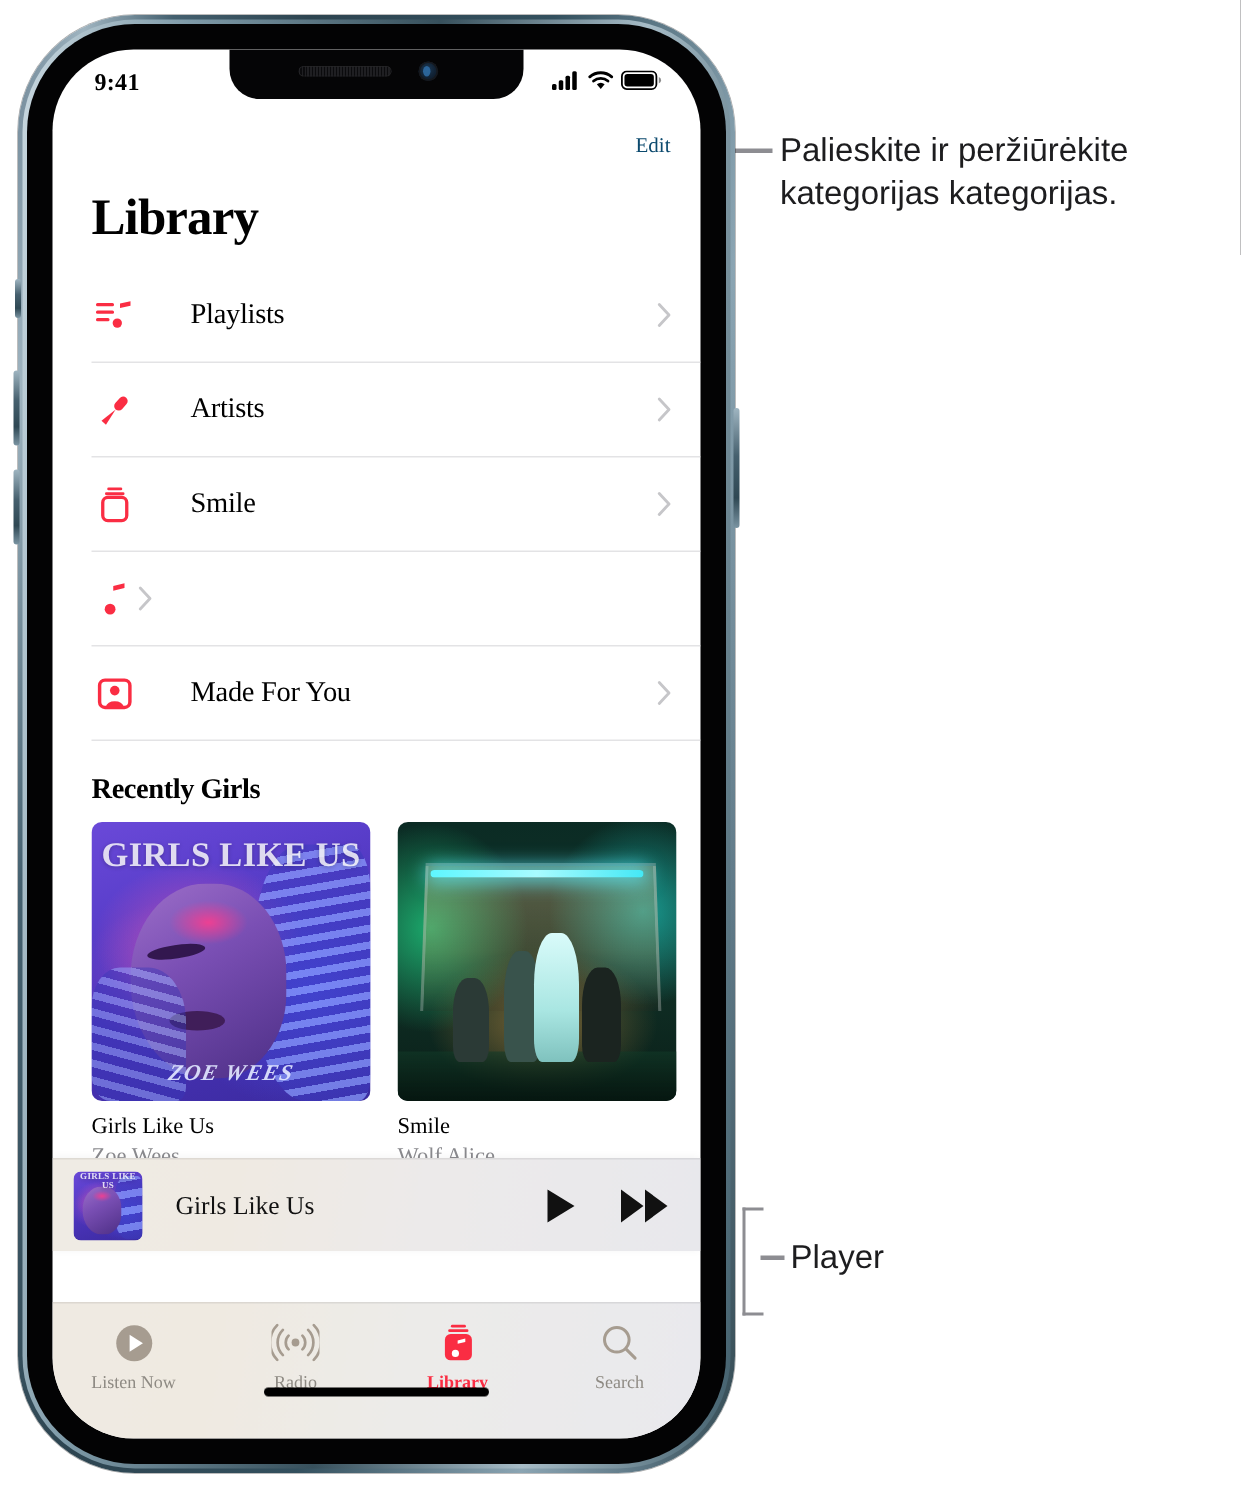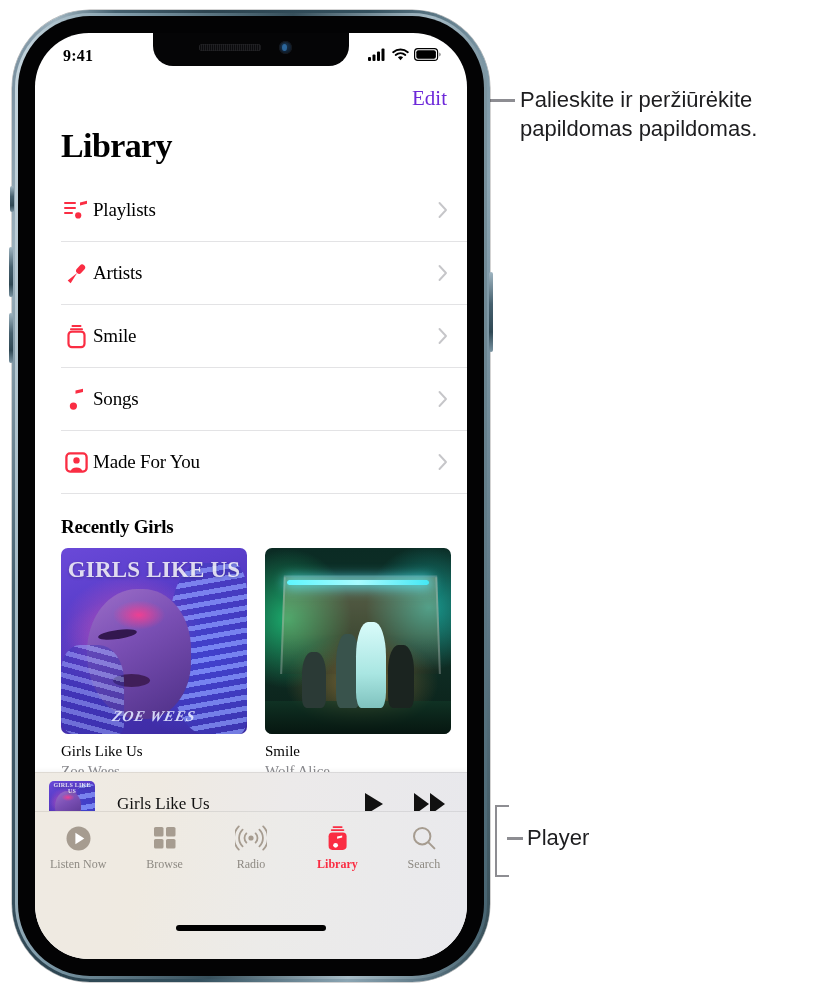--- a/index.html
+++ b/index.html
@@ -132,22 +132,22 @@
   .nav-row {
     position: relative;
     height: 42px;
     display: flex;
     justify-content: flex-end;
     align-items: center;
     padding-right: 20px;
     box-sizing: border-box;
   }
   .edit-link {
-    color: #6d28d9;
-    font-size: 21px;
+    color: #0c4a6e;
+    font-size: 14px;
     cursor: pointer;
   }
 
   .page-title {
     font-size: 34px;
     font-weight: bold;
     color: #000;
     letter-spacing: -0.6px;
     padding: 8px 0 14px 26px;
   }
@@ -167,21 +167,21 @@
     height: 30px;
     flex: 0 0 30px;
     display: flex;
     align-items: center;
     justify-content: center;
   }
   .lib-label {
     flex: 1;
     font-size: 19px;
     color: #000;
-    margin-left: 2px;
+    margin-left: 36px;
     letter-spacing: -.2px;
   }
   .chev { width: 12px; height: 18px; flex:0 0 12px; }
 
   
   .section-title {
     font-size: 19px;
     font-weight: bold;
     color: #000;
     padding: 22px 0 10px 26px;
@@ -356,21 +356,21 @@
   .mini-btn {
     display:flex; align-items:center; justify-content:center;
     cursor:pointer;
   }
   .mini-btn.play { margin-right: 28px; }
 
   
   .tabbar {
     position: absolute;
     left: 0; right: 0; bottom: 0;
-    height: 148px;
+    height: 91px;
     background: linear-gradient(100deg,#efeae2 0%, #efeae1 25%, #ecebe9 55%, #e9e9ed 100%);
     border-top: 1px solid rgba(0,0,0,.08);
     display: flex;
     align-items: flex-start;
     padding-top: 12px;
     box-sizing: border-box;
   }
   .tab {
     flex: 1;
     display: flex;
@@ -407,21 +407,21 @@
   .bracket {
     position: absolute;
     border: 2.5px solid #8d8d92;
     border-right: none;
   }
 </style>
 </head>
 <body>
 
 <div class="callout-text" style="left:520px; top:86px; width:300px;">
-  <span>Palieskite ir peržiūrėkite papildomas papildomas.</span>
+  <span>Palieskite ir peržiūrėkite kategorijas kategorijas.</span>
 </div>
 <div class="leader" style="left:450px; top:99px; width:65px; height:2.5px;"></div>
 
 <div class="callout-text" style="left:527px; top:824px;text-align:right;">
   <span>Player</span>
 </div>
 <div class="bracket" style="left:495px; top:805px; width:12px; height:68px;"></div>
 <div class="leader" style="left:507px; top:837px; width:16px; height:2.5px;"></div>
 
 <div id="phone-frame">
@@ -529,21 +529,20 @@
         </span>
       </div>
 
       <div class="lib-row">
         <span class="ico">
           <svg width="27" height="27" viewBox="0 0 27 27">
             <path d="M12.5 19 V4.6 l7.5 -1.8 v3.2 l-7.5 1.8" fill="#fa2d43"></path>
             <circle cx="10.4" cy="20.1" r="3.6" fill="#fa2d43"></circle>
           </svg>
         </span>
-        <span class="lib-label">Songs</span>
         <span class="chev">
           <svg width="12" height="18" viewBox="0 0 12 18">
               <path d="M2.5 2 L9 9 L2.5 16" stroke="#c6c6c9" stroke-width="1.9" fill="none" stroke-linecap="round" stroke-linejoin="round"></path>
             </svg>
         </span>
       </div>
 
       <div class="lib-row">
         <span class="ico">
           <svg width="27" height="27" viewBox="0 0 27 27">
@@ -619,31 +618,20 @@
       <div class="tab">
         <span class="tab-icon">
           <svg width="27" height="27" viewBox="0 0 27 27">
             <circle cx="13.5" cy="13.5" r="12" fill="#a69c90"></circle>
             <path d="M10.4 7.8 L19.3 13.5 L10.4 19.2 Z" fill="#ffffff"></path>
           </svg>
         </span>
         <span class="tab-label">Listen Now</span>
       </div>
 
-      <div class="tab">
-        <span class="tab-icon">
-          <svg width="26" height="26" viewBox="0 0 26 26">
-            <rect x="2" y="2" width="9.5" height="9.5" rx="1.6" fill="#a69c90"></rect>
-            <rect x="14" y="2" width="9.5" height="9.5" rx="1.6" fill="#a69c90"></rect>
-            <rect x="2" y="14" width="9.5" height="9.5" rx="1.6" fill="#a69c90"></rect>
-            <rect x="14" y="14" width="9.5" height="9.5" rx="1.6" fill="#a69c90"></rect>
-          </svg>
-        </span>
-        <span class="tab-label">Browse</span>
-      </div>
 
       <div class="tab">
         <span class="tab-icon">
           <svg width="32" height="26" viewBox="0 0 32 26">
             <circle cx="16" cy="13" r="2.6" fill="#a69c90"></circle>
             <path d="M11.4 8.4 a6.5 6.5 0 0 0 0 9.2" stroke="#a69c90" stroke-width="1.8" fill="none" stroke-linecap="round"></path>
             <path d="M20.6 8.4 a6.5 6.5 0 0 1 0 9.2" stroke="#a69c90" stroke-width="1.8" fill="none" stroke-linecap="round"></path>
             <path d="M7.6 4.6 a11.8 11.8 0 0 0 0 16.8" stroke="#a69c90" stroke-width="1.8" fill="none" stroke-linecap="round"></path>
             <path d="M24.4 4.6 a11.8 11.8 0 0 1 0 16.8" stroke="#a69c90" stroke-width="1.8" fill="none" stroke-linecap="round"></path>
             <path d="M3.8 1.4 a16.6 16.6 0 0 0 0 23.2" stroke="#a69c90" stroke-width="1.8" fill="none" stroke-linecap="round"></path>

